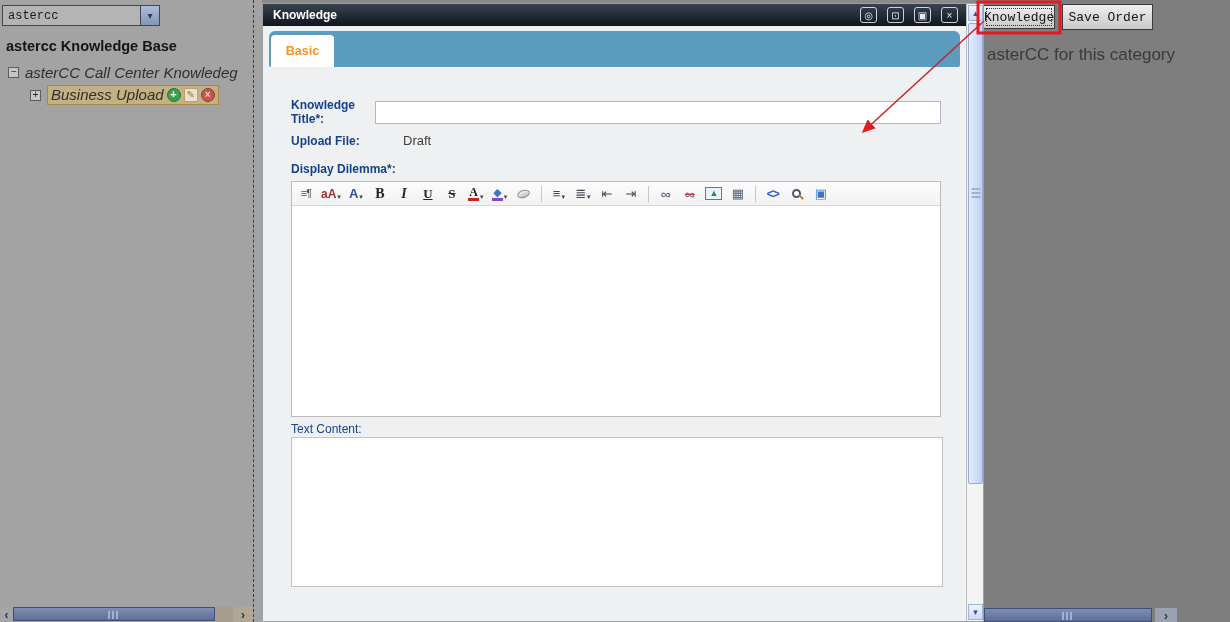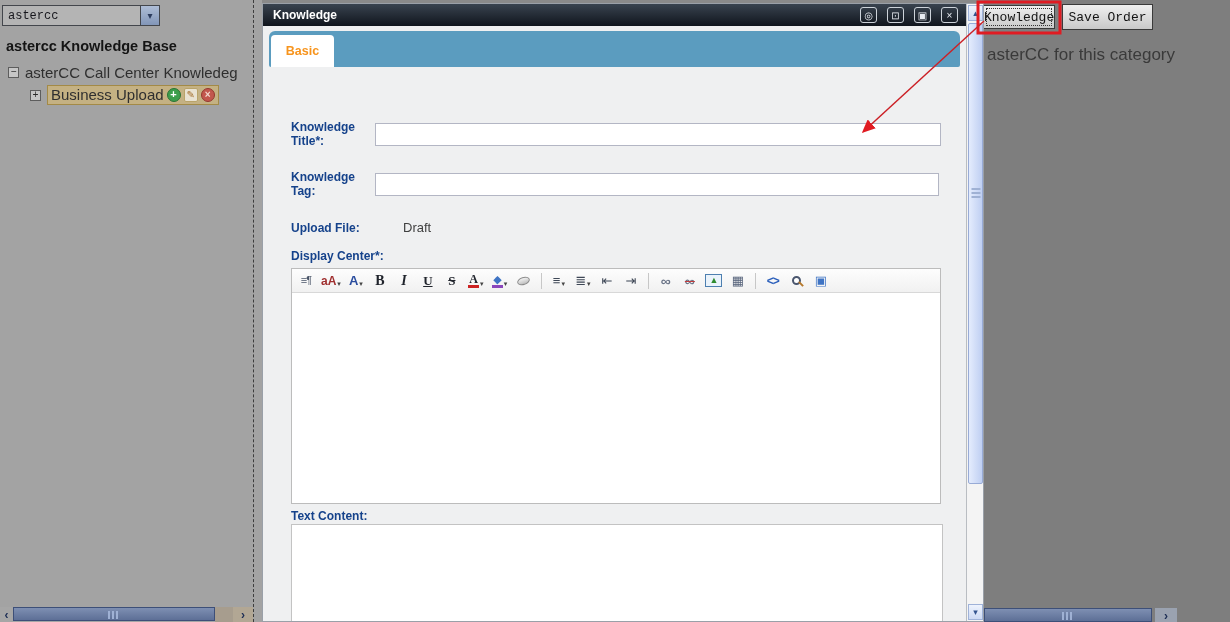--- a/index.html
+++ b/index.html
@@ -16,21 +16,21 @@
   .cat-select .sel-trigger { width:19px; height:100%; background:linear-gradient(#aebdd6,#8296b8); border-left:1px solid #43464c;
     display:flex; align-items:center; justify-content:center; font-size:10px; color:#2c3c5e; }
 
   .kb-heading { position:absolute; left:6px; top:38px; font-size:14.5px; font-weight:bold; color:#141414; }
 
   .tree-row { position:absolute; display:flex; align-items:center; font-size:15px; color:#2f2f2f; white-space:nowrap; }
   .tree-root { left:8px; top:64px; }
   .tree-child { left:30px; top:85px; }
   .expander { width:11px; height:11px; border:1px solid #5d5d5d; background:#c6c6c6; color:#2a2a2a;
     font-size:10px; line-height:9px; text-align:center; margin-right:6px; flex:none; font-family:"Liberation Mono", monospace; }
-  .node-label { color:#2f2f2f; }
+  .node-label { color:#2f2f2f;font-style:italic; }
   .hl-label { background:rgba(224,190,105,0.55); border:1px solid rgba(146,117,38,0.65); padding:0 3px 1px 3px;
     display:flex; align-items:center; gap:3px; }
   .act-icon { width:14px; height:14px; border-radius:50%; display:inline-flex; align-items:center; justify-content:center;
     font-size:11px; line-height:1; }
   .act-add { background:#3d9e4c; color:#fff; border:1px solid #2a7335; font-weight:bold; }
   .act-edit { background:#e9e2d2; color:#a5702f; border:1px solid #b9a36a; border-radius:2px; font-size:10px; }
   .act-delete { background:#c2574d; color:#f3d9cf; border:1px solid #94382f; font-weight:bold; font-size:10px; }
 
   
   .hsb { position:absolute; height:15px; display:block; }
@@ -57,21 +57,21 @@
   .titlebar { height:22px; background:linear-gradient(#39434f,#10151d); display:flex; align-items:center; padding:0 8px; }
   .titlebar .title { color:#fff; font-size:12px; font-weight:bold; padding-left:2px; flex:1; }
   .tb-winbtn { width:17px; height:16px; border:1px solid #cdd3da; border-radius:3px; color:#e8ecf2;
     display:flex; align-items:center; justify-content:center; font-size:10px; margin-left:10px; cursor:pointer; background:transparent; }
   .dialog-body { flex:1; background:#eff0f1; padding:5px 6px 0 6px; overflow:hidden; }
   .tabstrip { height:36px; background:#5b9cbf; border-radius:6px 6px 2px 2px; display:flex; align-items:flex-end; padding-left:2px; }
   .tab-active { width:63px; height:32px; background:#ffffff; border-radius:4px 4px 0 0; display:flex; align-items:center;
     justify-content:center; font-size:12.5px; font-weight:bold; color:#f7941d; cursor:pointer; }
 
   .form { padding:31px 0 0 22px; }
-  .frow { display:flex; align-items:center;margin-top:22px; }
+  .frow { display:flex; align-items:center; }
   .flabel { width:84px; flex:none; font-size:12px; font-weight:bold; color:#15428b; }
   .txt-input { width:566px; height:23px; border:1px solid #b3b6c4; background:#fff; padding:0 4px; font-size:12px; }
   .row-title { margin-bottom:7px; }
   .row-tag { margin-bottom:11px; }
   .row-tag .txt-input { width:564px; }
   .row-status { margin-bottom:12px; height:16px; }
   .status-field { margin-left:32px; display:flex; align-items:center; gap:6px; font-size:13px; color:#333; }
   .radio { width:13px; height:13px; border-radius:50%; border:1px solid #7a7a7a; background:#fdfdfd;
     display:inline-flex; align-items:center; justify-content:center; cursor:pointer; }
   .radio .dot { width:5px; height:5px; border-radius:50%; background:#2f8f2f; }
@@ -105,21 +105,21 @@
   .tb-btn.tb-unlink .tb-glyph { font-size:14px; font-weight:bold; color:#6a7487; text-decoration:line-through; text-decoration-color:#c23c3c; }
   .tb-btn.tb-image .tb-glyph { color:#2e8b2e; background:#eaf3fb; border:1px solid #4d7fb0; font-size:9px; padding:1px 3px; }
   .tb-btn.tb-table-edit .tb-glyph { color:#55627a; font-size:13px; }
   .tb-btn.tb-source-code .tb-glyph { color:#2b5fbb; font-weight:bold; font-size:12px; letter-spacing:-1px; }
   .tb-btn.tb-preview .tb-glyph { position:relative; width:9px; height:9px; border:2px solid #4a566e; border-radius:50%; background:#fff; }
   .tb-btn.tb-preview .tb-glyph::after { content:""; position:absolute; width:6px; height:2px; background:#b5772a;
     transform:rotate(45deg); right:-5px; bottom:-2px; }
   .tb-btn.tb-fullscreen .tb-glyph { color:#3f74c4; font-size:13px; }
   .editor-canvas { height:210px; background:#fff; }
 
-  .text-label { margin-bottom:1px; font-size:12px; font-weight:bold; color:#15428b; }
+  .text-label { margin-bottom:1px; font-size:12px; font-weight:normal; color:#15428b; }
   .text-area { width:652px; height:150px; border:1px solid #c3c3c3; background:#fff; resize:none; font-size:12px;
     font-family:"Liberation Sans", sans-serif; padding:3px; }
 
   
   .dlg-vsb { width:17px; flex:none; background:#f4f4f4; border-left:1px solid #b9bdc2; position:relative; }
   .dlg-vsb .v-arrow { position:absolute; left:1px; width:15px; height:16px; background:linear-gradient(#eef3fd,#cddaf4);
     border:1px solid #9fb2d8; display:flex; align-items:center; justify-content:center; font-size:9px; color:#33548f; cursor:pointer; }
   .v-arrow.up { top:1px; }
   .v-arrow.down { bottom:1px; }
   .dlg-vsb .v-thumb { position:absolute; left:1px; top:19px; width:15px; height:461px;
@@ -193,29 +193,25 @@
       </div>
       <div class="dialog-body">
         <div class="tabstrip">
           <div class="tab-active">Basic</div>
         </div>
         <div class="form">
           <div class="frow row-title">
             <span class="flabel">Knowledge Title*:</span>
             <input class="txt-input" type="text" value="" style="">
           </div>
-          <div class="frow row-tag">
-            <span class="flabel">Knowledge Tag:</span>
-            <input class="txt-input" type="text" value="" style="">
-          </div>
           <div class="frow row-upload">
             <span class="flabel">Upload File:</span>
             <span class="upload-link">Draft</span>
           </div>
-          <div class="display-label">Display Center*:</div>
+          <div class="display-label">Display Dilemma*:</div>
           <div class="editor">
             <div class="editor-toolbar">
 
             <span class="tb-btn tb-paragraph-format">
                   <span class="tb-glyph">≡¶</span>
                 </span>
                 <span class="tb-btn tb-font-family">
                   <span class="tb-glyph">aA</span>
                   <span class="tb-caret">▾</span>
                 </span>

